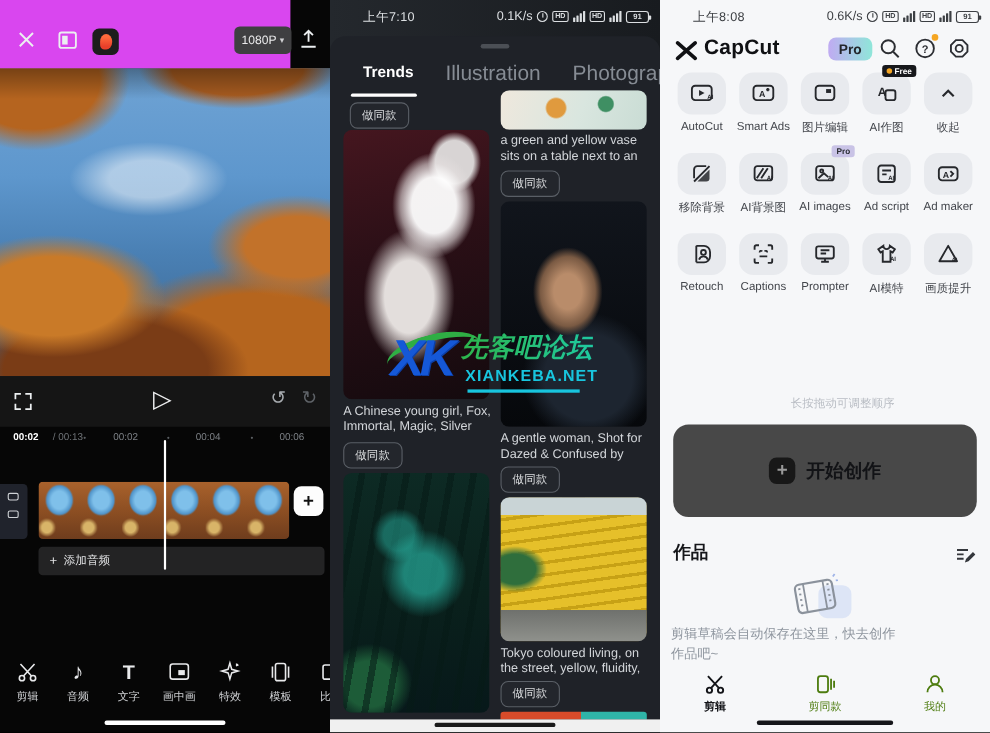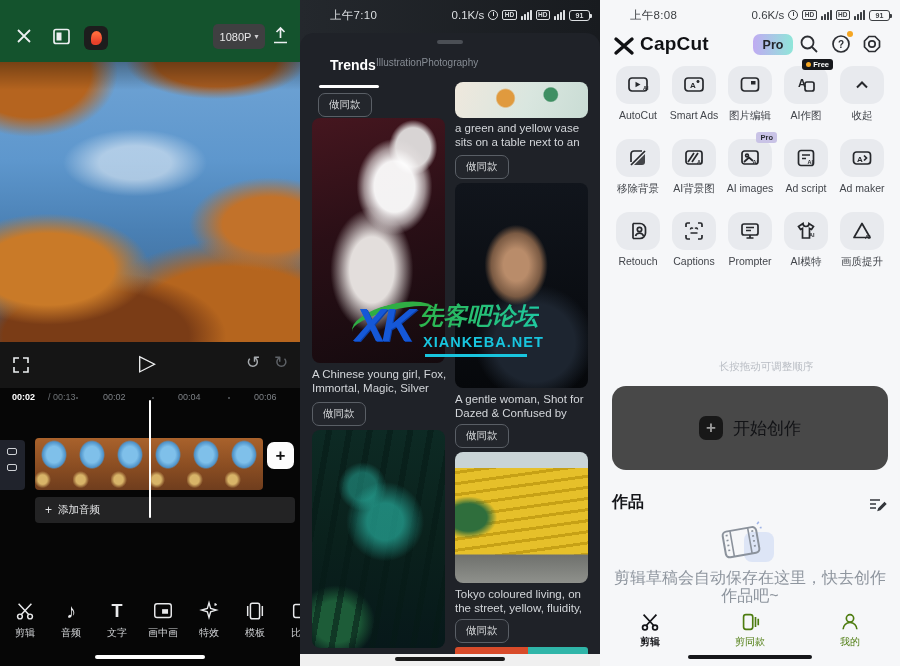--- a/index.html
+++ b/index.html
@@ -4,21 +4,21 @@
 <style>
   *{box-sizing:border-box;margin:0;padding:0}
   html,body{width:900px;height:666px;overflow:hidden}
   body{font-family:"Liberation Sans","DejaVu Sans",sans-serif;background:#000}
   .stage{position:relative;width:900px;height:666px}
   .panel{position:absolute;top:0;width:300px;height:666px;overflow:hidden}
   svg{display:block}
 
   
   #p-editor{left:0;background:#060606}
-  .ed-top{position:absolute;left:0;top:0;width:300px;height:62px;background:#14532d;z-index:4}
+  .ed-top{position:absolute;left:0;top:0;width:264px;height:62px;background:#d946ef;z-index:4}
   .ed-ic{position:absolute;color:#eceff1}
   .ed-flame{position:absolute;left:84px;top:26px;width:24px;height:24px;background:#1d1d1d;border-radius:6px;display:flex;align-items:center;justify-content:center}
   .flame{width:11px;height:14px;background:linear-gradient(180deg,#ff6a3c 20%,#e8402a 80%);border-radius:50% 50% 50% 4px;transform:rotate(0deg)}
   .ed-res{position:absolute;left:213px;top:24px;width:52px;height:25px;background:#3f3f41;border-radius:5px;color:#e9e9ea;font-size:11px;display:flex;align-items:center;justify-content:center;gap:3px}
   .ed-res .car{font-size:8px;color:#cfcfd1}
   .ed-preview{position:absolute;left:0;top:62px;width:300px;height:280px;background-image:
     linear-gradient(180deg,rgba(0,0,0,.35) 0%,rgba(0,0,0,0) 10%),
     radial-gradient(ellipse 45% 35% at 10% 4%,#b5641f 0 45%,rgba(0,0,0,0) 65%),
     radial-gradient(ellipse 50% 22% at 72% 0%,#a85c20 0 40%,rgba(0,0,0,0) 60%),
     radial-gradient(ellipse 40% 20% at 45% 36%,rgba(255,255,255,.5) 0 30%,rgba(0,0,0,0) 60%),
@@ -60,22 +60,22 @@
   .sig i{width:2px;background:currentColor;border-radius:.5px}
   .sig i:nth-child(1){height:4px}.sig i:nth-child(2){height:6px}.sig i:nth-child(3){height:8px}.sig i:nth-child(4){height:10px}
   .batt{width:21px;height:11px;border:1px solid currentColor;border-radius:3px;position:relative;display:flex;align-items:center;justify-content:center;font-size:7px;font-weight:bold}
   .batt::after{content:"";position:absolute;right:-3px;top:3px;width:2px;height:4px;background:currentColor;border-radius:0 1px 1px 0}
 
   
   #p-trends{left:300px;background:linear-gradient(90deg,#24282d,#181b1f)}
   #p-trends .sbar{color:#dcdfe2}
   .tr-sheet{position:absolute;left:0;top:33px;width:300px;height:621px;background:#1f2228;border-radius:14px 14px 0 0}
   .tr-handle{position:absolute;left:137px;top:40px;width:26px;height:4px;border-radius:2px;background:#4b4f55}
-  .tr-tabs{position:absolute;left:30px;top:57px;width:280px;display:flex;white-space:nowrap}
-  .tr-tab{font-size:10px;color:#868c94}
+  .tr-tabs{position:absolute;left:30px;top:57px;width:280px;display:flex;gap:29px;white-space:nowrap}
+  .tr-tab{font-size:19px;color:#868c94}
   .tr-tab.active{font-size:14px;font-weight:bold;color:#fff}
   .tr-underline{position:absolute;left:19px;top:85px;width:60px;height:2.5px;background:#fff;border-radius:2px}
   .mk-btn{position:absolute;display:inline-flex;align-items:center;justify-content:center;padding:4px 10px;border:1px solid #5a5f66;border-radius:7px;color:#dadcde;font-size:10.5px;background:rgba(255,255,255,.02)}
   .tr-img{position:absolute;border-radius:8px}
   .tr-cap{position:absolute;width:138px;font-size:11.5px;line-height:14px;color:#d3d6da;height:28px;overflow:hidden}
   .img-vase{background-image:radial-gradient(circle 14px at 38% 45%,#e09a3e 0 60%,rgba(0,0,0,0) 72%),radial-gradient(circle 11px at 72% 35%,#3f8f63 0 60%,rgba(0,0,0,0) 72%),linear-gradient(110deg,#efe8dd 0%,#d9e6df 55%,#c9dcd4 100%)}
   .img-fox{background-image:
     radial-gradient(ellipse 38% 26% at 62% 28%,rgba(255,255,255,.95) 0 40%,rgba(228,223,223,.6) 60%,rgba(0,0,0,0) 75%),
     radial-gradient(ellipse 52% 42% at 45% 62%,#e3dedc 0 32%,rgba(0,0,0,0) 60%),
     radial-gradient(ellipse 26% 16% at 76% 12%,#d8d4d4 0 50%,rgba(0,0,0,0) 70%),
@@ -117,27 +117,27 @@
   .tool{position:relative;height:73px;display:flex;flex-direction:column;align-items:center;padding-top:2px}
   .tool .tile{width:44px;height:38px;background:#e8eaee;border-radius:13px;display:flex;align-items:center;justify-content:center;color:#26282c}
   .tool .tl{margin-top:5px;font-size:10.5px;color:#43464c;white-space:nowrap}
   .tbadge{position:absolute;top:-5px;right:1px;font-size:7.5px;font-weight:bold;border-radius:3px;padding:1px 4px;display:flex;align-items:center;gap:2px;z-index:2}
   .tbadge.free{background:#17181c;color:#fff}
   .tbadge.free i{width:5px;height:5px;border-radius:50%;background:#f5a623}
   .tbadge.pro{background:#c9c3e6;color:#2a2d33}
   .hm-hint{position:absolute;left:0;top:360px;width:332px;text-align:center;font-size:10.5px;color:#b9bdc4}
   .hm-create{position:absolute;left:12px;top:386px;width:276px;height:84px;background:#484848;border-radius:14px;display:flex;align-items:center;justify-content:center;gap:10px}
   .hm-create .plus{width:24px;height:24px;background:#181818;border-radius:7px;color:#9a9a9a;font-size:17px;font-weight:bold;display:flex;align-items:center;justify-content:center}
-  .hm-create .ct{font-size:17px;font-weight:400;color:#121316}
+  .hm-create .ct{font-size:17px;font-weight:700;color:#121316}
   .hm-works{position:absolute;left:12px;top:492px;font-size:16px;font-weight:800;color:#15161a}
   .hm-sort{position:absolute;right:13px;top:494px;color:#34373c}
   .hm-empty{position:absolute;left:118px;top:522px;width:64px;height:48px}
   .hm-empty .pad{position:absolute;left:26px;top:10px;width:30px;height:30px;background:#dde5f6;border-radius:8px}
   .hm-empty .film{position:absolute;left:2px;top:2px;transform:rotate(-10deg);color:#8b929c}
-  .hm-et{position:absolute;left:10px;width:280px;text-align:center;font-size:16px;color:#8e959e}
+  .hm-et{position:absolute;left:10px;width:280px;font-size:12px;color:#8e959e}
   .hm-nav{position:absolute;left:0;top:608px;width:300px;height:44px;display:flex}
   .hm-nav .ni{flex:1;display:flex;flex-direction:column;align-items:center;padding-top:3px;color:#4d7c0f}
   .hm-nav .ni.active{color:#131418}
   .hm-nav .nl{margin-top:2px;font-size:10px}
   .hm-nav .ni.active .nl{font-weight:bold}
   .hm-homebar{position:absolute;left:88px;top:655px;width:124px;height:4px;background:#15161a;border-radius:2px}
 </style>
 </head>
 <body>
 

